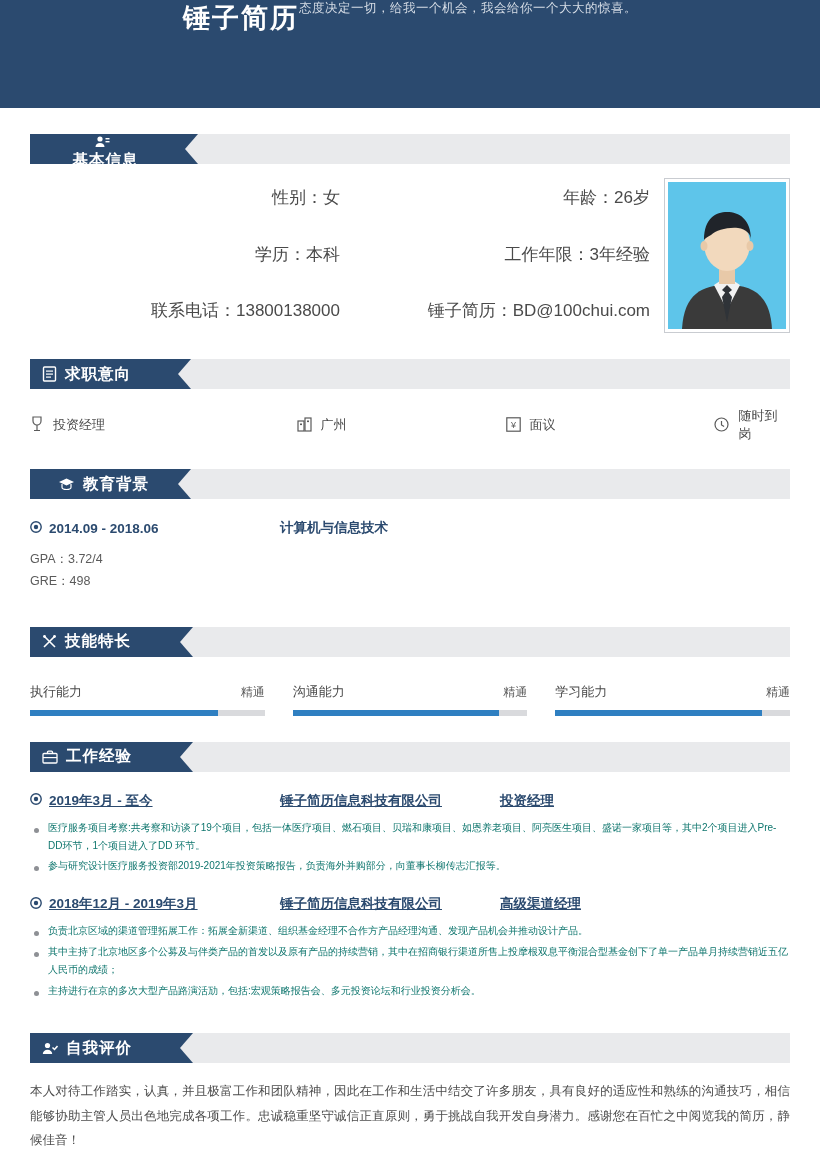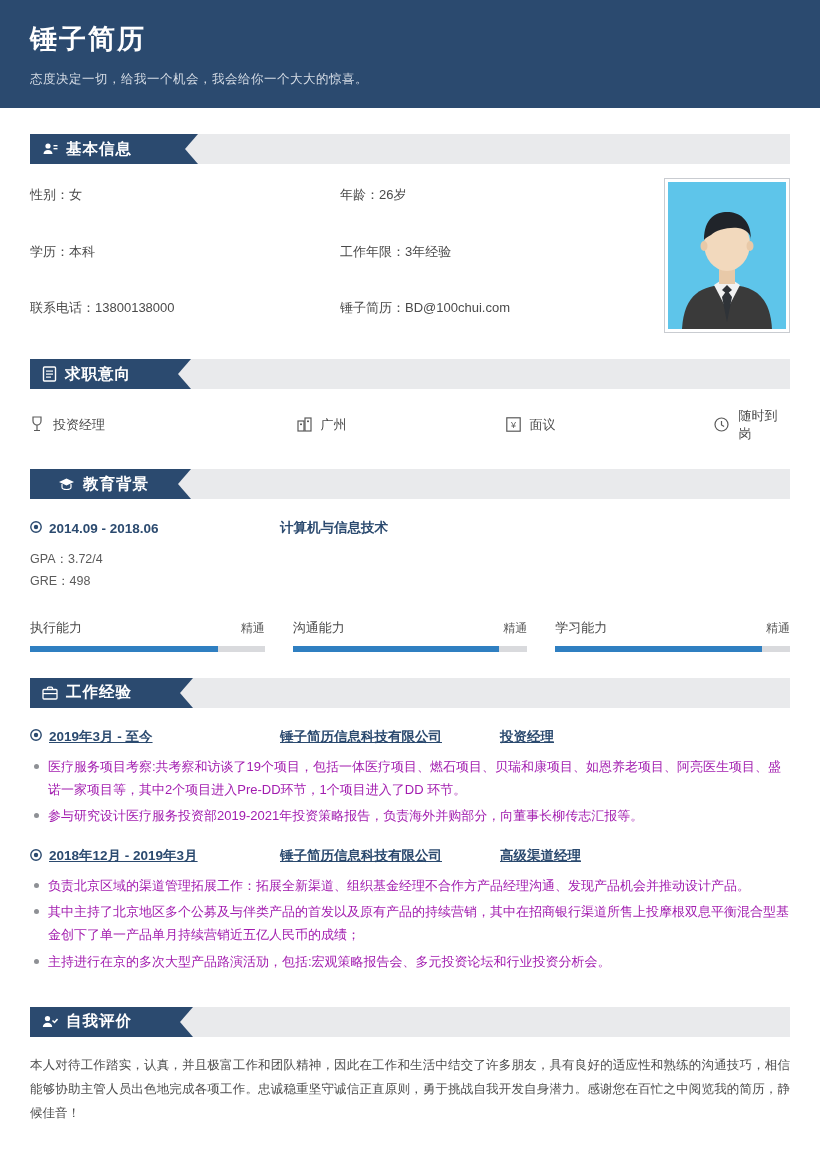--- a/index.html
+++ b/index.html
@@ -22,21 +22,21 @@
     background: #fff;
   }
 
   
   .header {
     background: #2b4a6f;
     height: 108px;
     padding: 0 30px;
     box-sizing: border-box;
     display: flex;
-    flex-direction: column;
+    flex-direction: row;
     justify-content: center;
   }
   .header-name {
     color: #ffffff;
     font-size: 27px;
     font-weight: bold;
     letter-spacing: 2px;
     margin-bottom: 14px;
   }
   .header-slogan {
@@ -94,23 +94,24 @@
   
   .basic-wrap {
     display: flex;
     margin-top: 14px;
   }
   .basic-grid {
     flex: 1;
     display: grid;
     grid-template-columns: 1fr 1fr;
     row-gap: 23px;
-    font-size: 13px;
+    font-size: 17px;
     color: #4a4a4a;
     padding-top: 8px;
+    text-align: right;
   }
   .photo-frame {
     width: 126px;
     height: 155px;
     border: 1px solid #c9ccd1;
     box-sizing: border-box;
     padding: 3px;
     background: #fff;
     margin-left: 14px;
     flex: none;
@@ -211,23 +212,23 @@
   .job-company { width: 220px; }
   .job-title { flex: 1; }
   .job-points {
     margin: 9px 0 0 0;
     padding: 0;
     list-style: none;
   }
   .job-points li {
     position: relative;
     padding-left: 18px;
-    font-size: 13px;
+    font-size: 10px;
     line-height: 1.78;
-    color: #a21caf;
+    color: #0f766e;
     margin-bottom: 3px;
   }
   .job-points li:before {
     content: "";
     position: absolute;
     left: 4px;
     top: 9px;
     width: 5px;
     height: 5px;
     border-radius: 50%;
@@ -249,21 +250,21 @@
 <div class="page">
 
   <div class="header">
     <div class="header-name">锤子简历</div>
     <div class="header-slogan">态度决定一切，给我一个机会，我会给你一个大大的惊喜。</div>
   </div>
 
   <div class="section">
     <div class="sec-head">
       <div class="bar-bg"></div>
-      <div class="bar-blue" style="width:155px;">
+      <div class="bar-blue" style="width:155px;flex-direction:column;">
         <span class="sec-icon">
           <svg width="16" height="16" viewBox="0 0 16 16">
               <circle cx="6" cy="5" r="2.6" fill="#fff"></circle>
               <path d="M1.5 13c0-2.5 2-4 4.5-4s4.5 1.5 4.5 4z" fill="#fff"></path>
               <rect x="11.5" y="4" width="4" height="1.4" fill="#fff"></rect>
               <rect x="11.5" y="7" width="4" height="1.4" fill="#fff"></rect>
             </svg>
         </span>
         <span>基本信息</span>
       </div>
@@ -393,20 +394,34 @@
         <div class="edu-major">计算机与信息技术</div>
       </div>
       <div class="edu-sub">
         <div>GPA：3.72/4</div>
         <div>GRE：498</div>
       </div>
     </div>
   </div>
 
   <div class="section">
+    <div class="sec-head" style="margin-top:34px;">
+      <div class="bar-bg"></div>
+      <div class="bar-blue" style="width:150px;">
+        <span class="sec-icon">
+          <svg width="15" height="15" viewBox="0 0 15 15">
+              <path d="M2 2l11 11M13 2L2 13" stroke="#fff" stroke-width="1.6" fill="none"></path>
+              <circle cx="2.5" cy="2.5" r="1.4" fill="#fff"></circle>
+              <circle cx="12.5" cy="2.5" r="1.4" fill="#fff"></circle>
+            </svg>
+        </span>
+        <span>技能特长</span>
+      </div>
+      <div class="bar-notch" style="left:150px;"></div>
+    </div>
 
     <div class="skills">
       <div class="skill">
         <div class="skill-labels">
           <span>执行能力</span>
           <span class="lvl">精通</span>
         </div>
         <div class="skill-track">
           <div class="skill-fill" style="width:80%"></div>
         </div>

